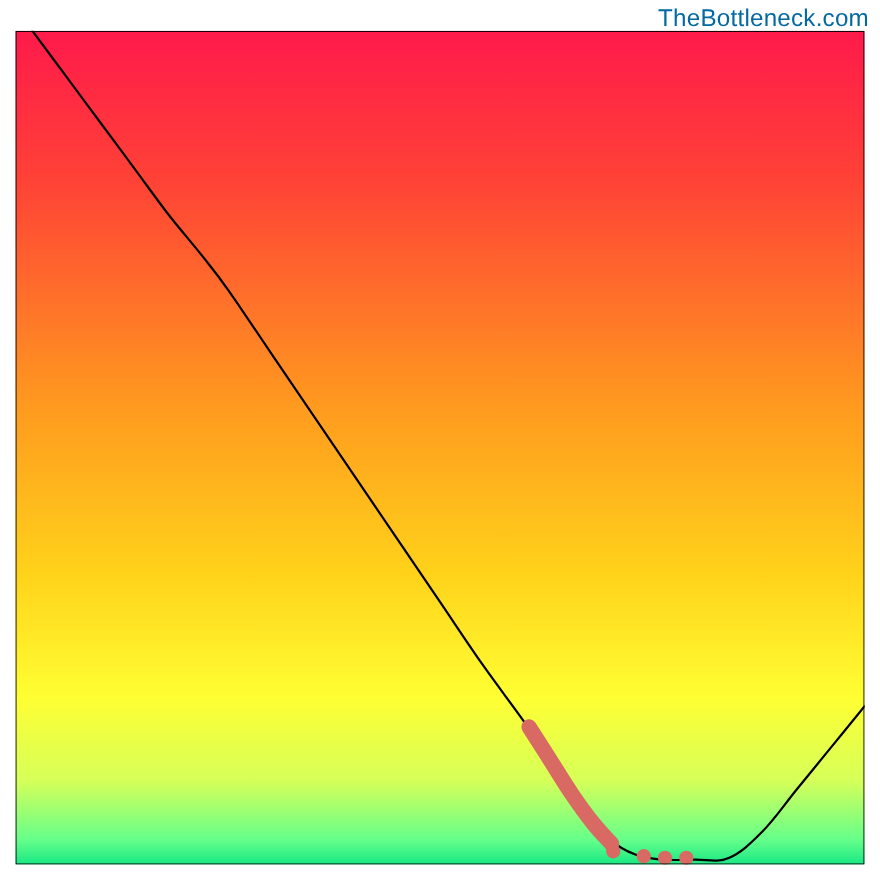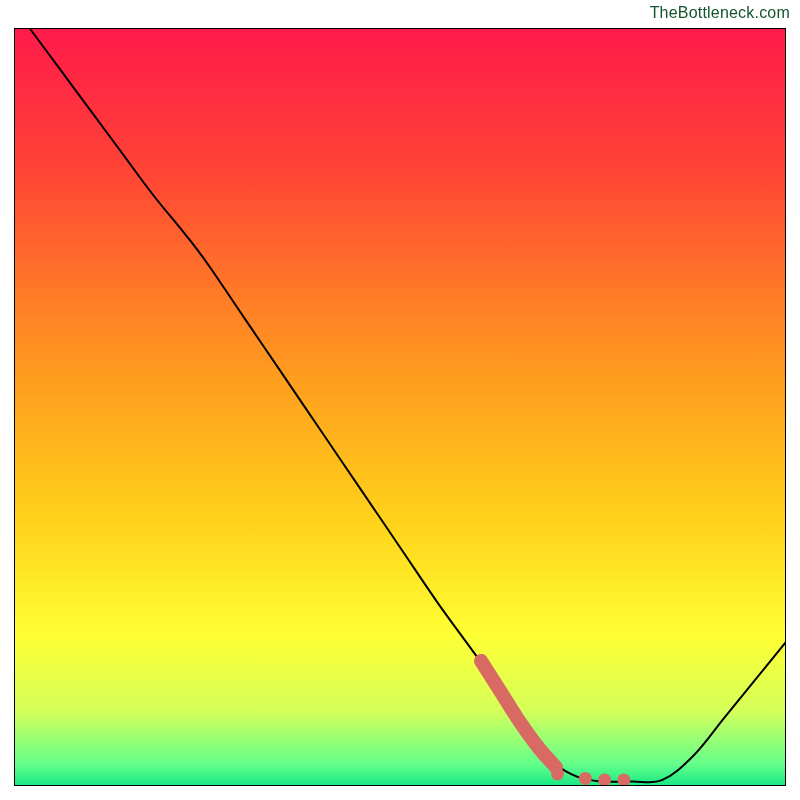--- a/index.html
+++ b/index.html
@@ -13,22 +13,22 @@
   }
   .wrap {
     position: relative;
     width: 800px;
     height: 800px;
   }
   .watermark {
     position: absolute;
     top: 4px;
     right: 10px;
-    color: #14532d;
-    font-size: 16px;
+    color: #0369a1;
+    font-size: 22px;
     letter-spacing: 0.2px;
     z-index: 50;
     user-select: none;
   }
   svg {
     position: absolute;
     top: 28px;   
     left: 14px;
     width: 772px;
     height: 758px;

